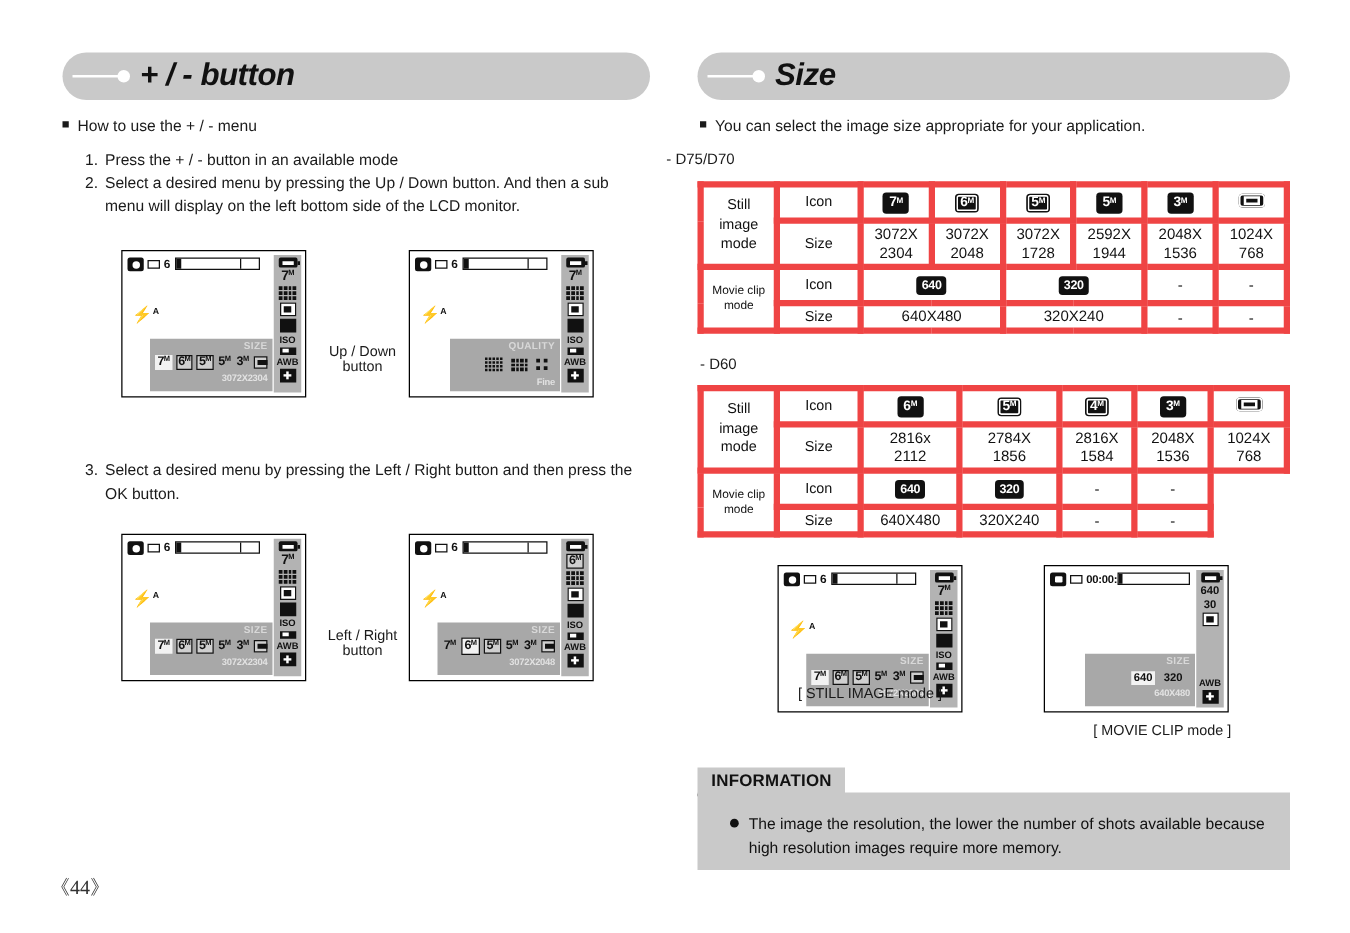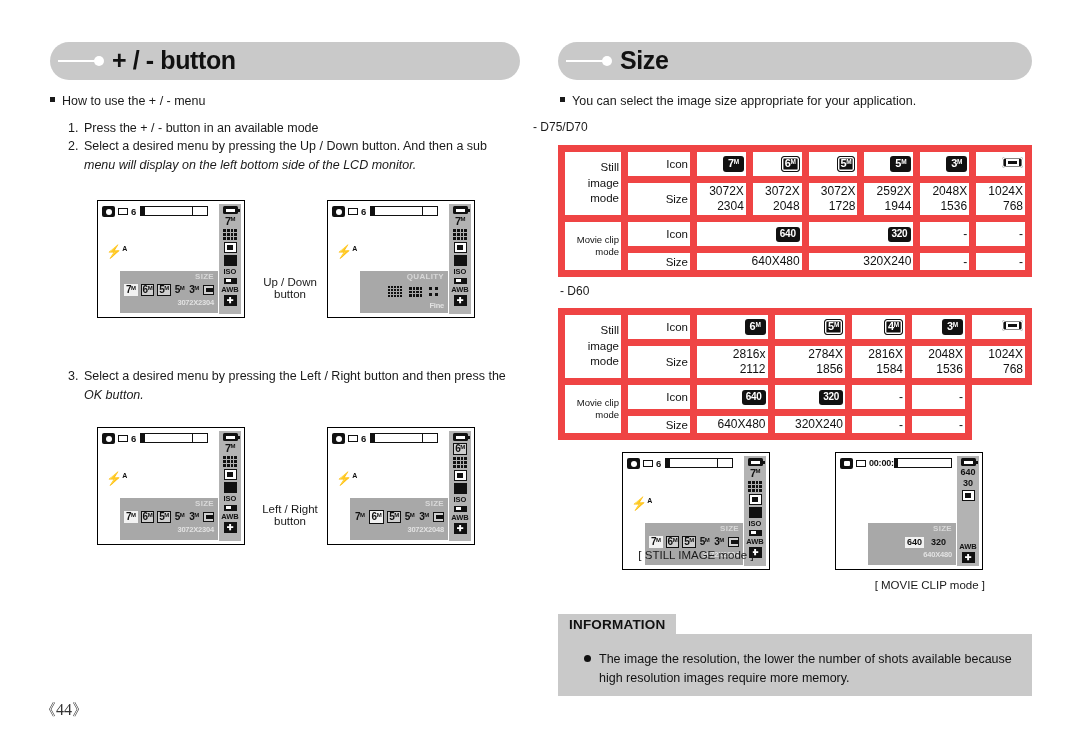--- a/index.html
+++ b/index.html
@@ -21,38 +21,38 @@
   }
   .pill .lead:before{
     content:"";position:absolute;left:8px;top:18px;width:42px;height:2px;background:#ffffff;
   }
   .pill .lead:after{
     content:"";position:absolute;left:44px;top:14px;width:10px;height:10px;border-radius:50%;
     background:#ffffff;
   }
   .pill .ptitle{
     font-size:25px;font-weight:bold;letter-spacing:-0.4px;color:#111;
-    line-height:1;margin-top:-2px;
+    line-height:1;margin-top:-2px;font-style:italic;
   }
   #pill-left{left:50px;top:42px;width:470px;}
   #pill-right{left:558px;top:42px;width:474px;}
 
   
   .bullet-sq{
     position:absolute;font-size:12.5px;line-height:1.45;color:#1a1a1a;
   }
   .bullet-sq .sq{
     display:inline-block;width:5px;height:5px;background:#1a1a1a;
     vertical-align:3px;margin-right:7px;
   }
   .num-item{
     position:absolute;font-size:12.5px;line-height:1.5;color:#1a1a1a;
   }
   .num-item .n{display:inline-block;width:16px;}
-  .num-item .ind{display:block;padding-left:16px;font-style:italic;}
+  .num-item .ind{display:block;padding-left:16px;}
   .plain{position:absolute;font-size:12px;color:#1a1a1a;}
   .caption{position:absolute;font-size:11.5px;color:#1a1a1a;text-align:center;}
 
   
   .lcd{
     position:absolute;width:148px;height:118px;background:#ffffff;
     border:1.4px solid #000;box-sizing:border-box;
   }
   .lcd-inner{position:relative;width:100%;height:100%;}
   .lcd .topbar{
@@ -168,21 +168,21 @@
   .q-fine{grid-template-columns:repeat(5,2px);grid-template-rows:repeat(4,2px);}
   .q-fine b{width:2px;height:2px;}
   .q-norm{grid-template-columns:repeat(4,2.5px);grid-template-rows:repeat(3,2.5px);}
   .q-norm b{width:2.5px;height:2.5px;}
   .q-low{grid-template-columns:repeat(2,3px);grid-template-rows:repeat(2,3px);gap:3px;}
   .q-low b{width:3px;height:3px;}
 
   
   .tbl{position:absolute;border-collapse:collapse;font-size:12px;}
   .tbl td{
-    border:7px solid #ef4444;text-align:right;vertical-align:middle;
+    border:5px solid #ef4444;text-align:center;vertical-align:middle;
     color:#111;padding:1px 2px;
   }
   .tbl .lbl-still{width:52px;font-size:11.5px;line-height:1.35;}
   .tbl .lbl-movie{width:52px;font-size:9.5px;line-height:1.3;}
   .tbl .lbl-ic{width:58px;font-size:11.5px;}
   .tbl .sz{font-size:12px;line-height:1.25;}
   .tbl td.ic{height:22px;}
   .tbl td.dash{font-size:12px;}
 
   .badge{

